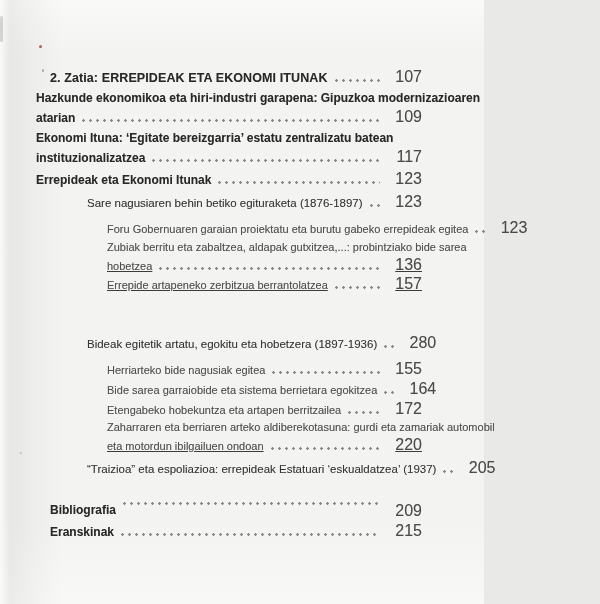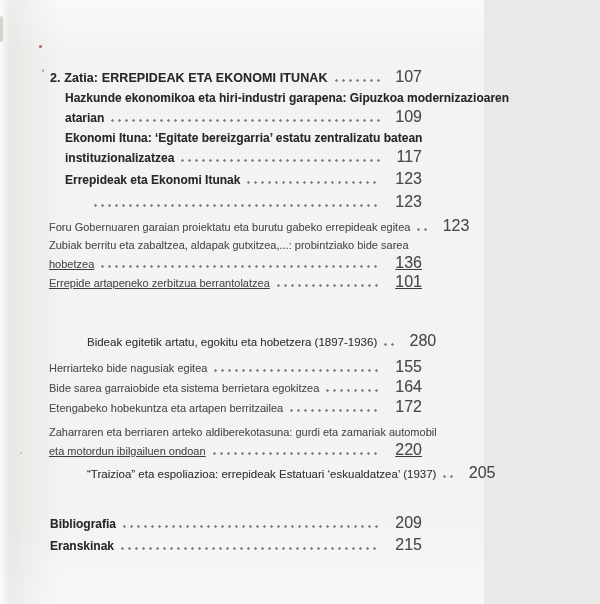--- a/index.html
+++ b/index.html
@@ -17,45 +17,45 @@
       linear-gradient(180deg, rgba(255,255,255,0.55) 0%, rgba(255,255,255,0) 9%, rgba(255,255,255,0) 86%, rgba(255,255,255,0.45) 100%);
   }
   .toc{position:absolute;top:60px;left:0;right:0;}
   .row{
     display:flex;align-items:baseline;
     padding-right:62px;line-height:17px;margin-top:3px;
     color:#3c3c3c;
     text-shadow:0 0 0.4px rgba(40,40,40,0.28);
   }
   .lvl0{padding-left:50px;}
-  .lvl1{padding-left:36px;margin-left:29px;}
+  .lvl1{padding-left:36px;}
   .lvl2{padding-left:87px;margin-top:40px;}
-  .lvl3{padding-left:49px;}
+  .lvl3{padding-left:107px;}
   .t{white-space:nowrap;}
   .b .t{font-weight:bold;font-size:12px;color:#282828;}
   .hd .t{font-size:12.5px;letter-spacing:0.1px;}
   .m .t{font-size:11.5px;color:#353535;}
   .r .t{font-size:11px;color:#4f4f4f;}
   .pg{
     flex:none;width:36px;text-align:right;
     font-size:16px;font-weight:normal;color:#4a4a4a;
   }
   .dots{
     flex:1;height:3px;align-self:baseline;
     margin-left:7px;margin-right:6px;min-width:10px;
     background-image:radial-gradient(circle at 1.5px 1.5px, #868686 1.05px, rgba(134,134,134,0) 1.5px);
     background-size:7px 3px;background-repeat:repeat-x;background-position:left bottom;
   }
   .mt0{margin-top:0;text-decoration:underline;}
   .mt1{margin-top:1px;}
-  .mt2{margin-top:7px;}
+  .mt2{margin-top:0;}
   .mt4{margin-top:4px;}
   .mt7{margin-top:7px;}
   .mt8{margin-top:8px;}
-  .mtbig{margin-top:31px;}
+  .mtbig{margin-top:24px;align-items:flex-end;}
   .speck{position:absolute;border-radius:50%;}
   .speck-red{left:39px;top:45px;width:3px;height:3px;background:#a2573f;opacity:.9;}
   .speck-gray1{left:42px;top:69px;width:2px;height:3px;background:#8d8d8d;opacity:.75;}
   .speck-gray2{left:20px;top:452px;width:2px;height:2px;background:#9d9d9d;opacity:.6;}
   .edge-artifact{
     position:absolute;left:0;top:16px;width:3px;height:26px;
     background:#70756c;opacity:.28;border-radius:2px;
   }
 </style>
 </head>
@@ -94,20 +94,21 @@
       <span class="pg">117</span>
     </div>
 
     <div class="row lvl1 b">
       <span class="t">Errepideak eta Ekonomi Itunak</span>
       <span class="dots"></span>
       <span class="pg">123</span>
     </div>
 
     <div class="row lvl2 m mt4">
+      <span class="t">Sare nagusiaren behin betiko egituraketa (1876-1897)</span>
       <span class="dots"></span>
       <span class="pg">123</span>
     </div>
 
     <div class="row lvl3 r mt7">
       <span class="t">Foru Gobernuaren garaian proiektatu eta burutu gabeko errepideak egitea</span>
       <span class="dots"></span>
       <span class="pg">123</span>
     </div>
 
@@ -116,21 +117,21 @@
     </div>
     <div class="row lvl3 r mt0">
       <span class="t">hobetzea</span>
       <span class="dots"></span>
       <span class="pg">136</span>
     </div>
 
     <div class="row lvl3 r mt0">
       <span class="t">Errepide artapeneko zerbitzua berrantolatzea</span>
       <span class="dots"></span>
-      <span class="pg">101</span>
+      <span class="pg">157</span>
     </div>
 
     <div class="row lvl2 m">
       <span class="t">Bideak egitetik artatu, egokitu eta hobetzera (1897-1936)</span>
       <span class="dots"></span>
       <span class="pg">280</span>
     </div>
 
     <div class="row lvl3 r mt7">
       <span class="t">Herriarteko bide nagusiak egitea</span>

